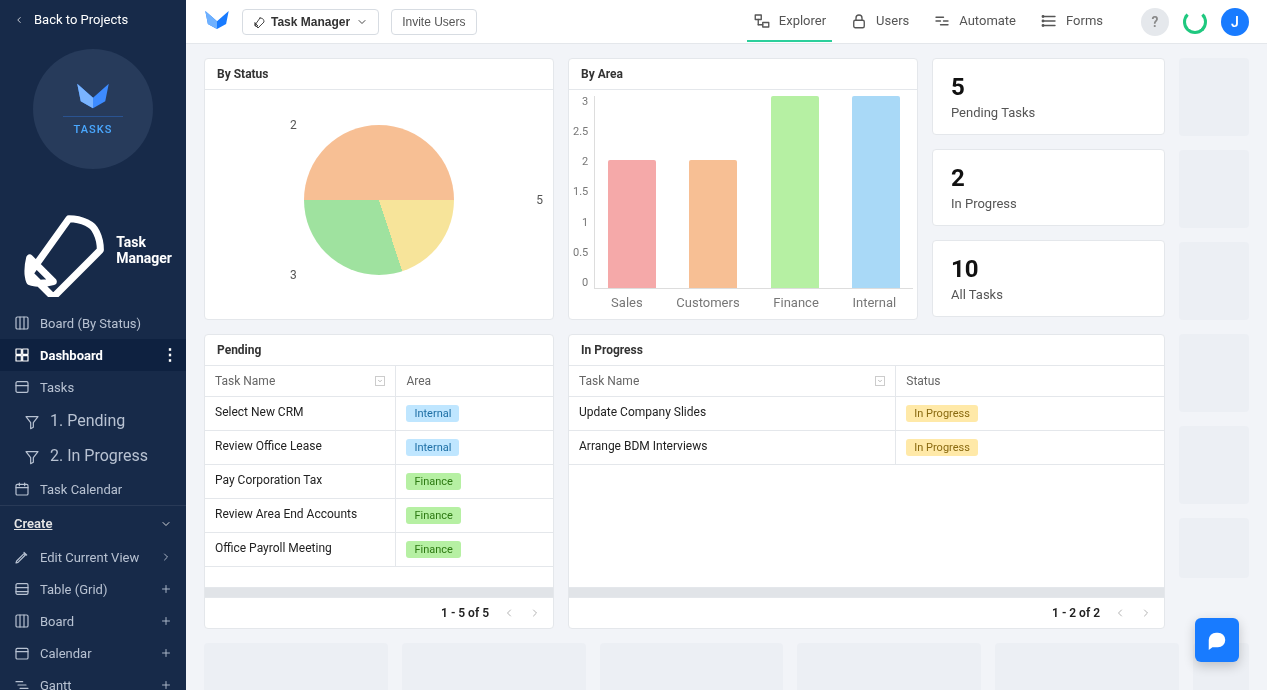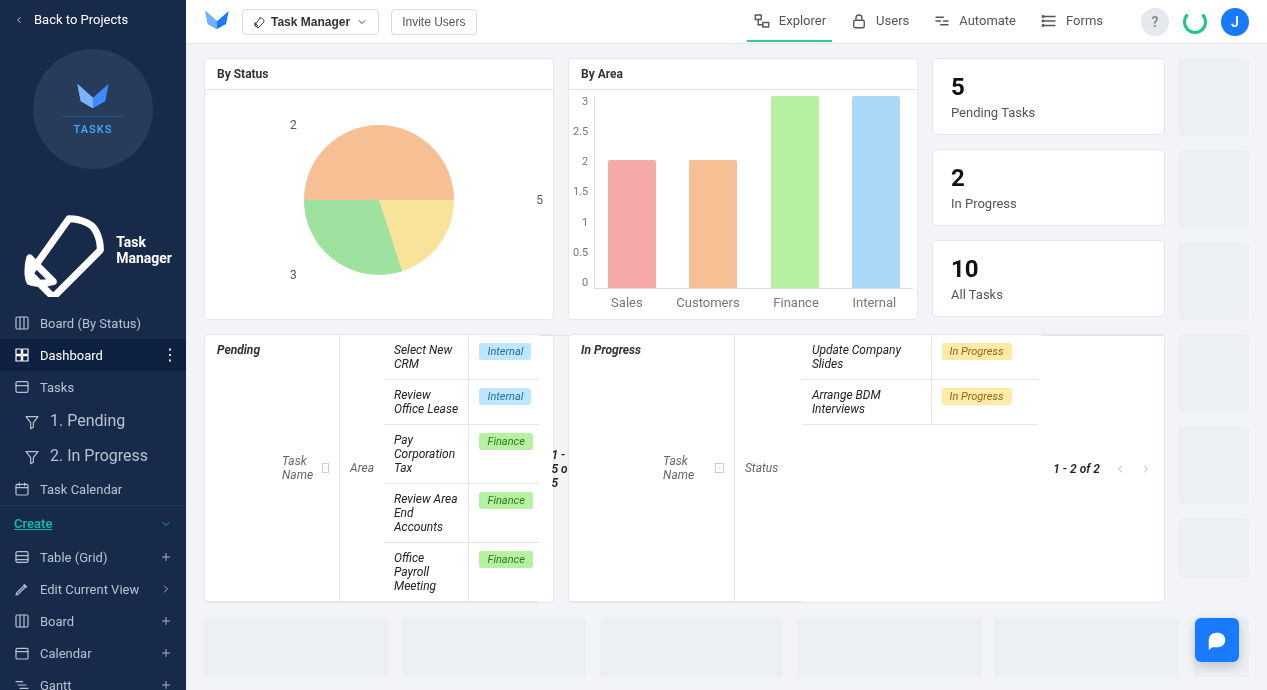--- a/index.html
+++ b/index.html
@@ -37,26 +37,26 @@
   .logo-divider{width:60px;height:1px;background:#3185ff55;}
   .logo-label{color:#4aa8ff;font-size:11px;letter-spacing:1px;font-weight:500;}
   .side-title{
     display:flex;align-items:center;gap:8px;padding:10px 14px;color:#fff;font-weight:700;font-size:14px;
   }
   .side-item{
     display:flex;align-items:flex-end;gap:10px;padding:8px 14px;color:var(--sidebar-fg);
     font-size:13px;cursor:pointer;position:relative;
   }
   .side-item.sub{padding-left:24px;font-size:16px;}
-  .side-item.active{background:var(--sidebar-active);color:#fff;font-weight:400;}
+  .side-item.active{background:var(--sidebar-active);color:#fff;font-weight:700;}
   .side-item svg{width:16px;height:16px;flex:0 0 16px;}
   .side-item .more{position:absolute;right:8px;top:50%;transform:translateY(-50%);color:#fff;font-size:16px;line-height:0;}
   .side-flex{flex:1;}
   .create-header{
-    display:flex;align-items:center;justify-content:space-between;padding:10px 14px;color:#14b8a6;font-weight:600;
+    display:flex;align-items:center;justify-content:space-between;padding:10px 14px;color:#e5e5e5;font-weight:600;
     border-top:1px solid rgba(255,255,255,0.08);cursor:pointer;text-decoration:underline;
   }
   .create-header svg{width:12px;height:12px;}
   .create-row{
     display:flex;align-items:center;gap:10px;padding:8px 14px;color:var(--sidebar-fg);cursor:pointer;
   }
   .create-row svg.lead{width:16px;height:16px;flex:0 0 16px;}
   .create-row svg.trail{width:12px;height:12px;margin-left:auto;}
   
   .main{flex:1;display:flex;flex-direction:column;min-width:0;}
@@ -114,21 +114,21 @@
   
   .bar-wrap{display:flex;height:220px;padding:6px 4px 0 4px;}
   .bar-y{display:flex;flex-direction:column;justify-content:space-between;align-items:flex-end;padding-right:6px;padding-bottom:22px;}
   .bar-y span{font-size:11px;color:#777;line-height:1;}
   .bar-plot{flex:1;display:flex;flex-direction:column;}
   .bar-area{flex:1;display:flex;align-items:flex-end;gap:8px;justify-content:space-around;border-bottom:1px solid #ddd;border-left:1px solid #ddd;}
   .bar{width:48px;border-top-left-radius:2px;border-top-right-radius:2px;}
   .bar-x{display:flex;justify-content:space-around;padding-top:6px;}
   .bar-x span{font-size:13px;color:#777;}
   
-  .table-card{grid-column:span 2;display:flex;font-style:italic;}
+  .table-card{grid-column:span 2;display:flex;flex-direction:column;}
   .tab-head{display:flex;border-bottom:1px solid var(--card-border);}
   .tab-head .cell{padding:8px 10px;font-size:12px;color:#666;display:flex;align-items:center;gap:6px;}
   .tab-head .cell svg{width:10px;height:10px;}
   .tab-head .cell:first-child{flex:1;border-right:1px solid var(--card-border);}
   .tab-head .cell:last-child{width:45%;}
   .tab-row{display:flex;border-bottom:1px solid var(--card-border);}
   .tab-row .cell{padding:8px 10px;font-size:12px;}
   .tab-row .cell:first-child{flex:1;border-right:1px solid var(--card-border);}
   .tab-row .cell:last-child{width:45%;}
   .tag{display:inline-block;padding:2px 8px;border-radius:3px;font-size:11px;}
@@ -232,37 +232,37 @@
   <div class="side-flex"></div>
 
   <div class="create-header">
     <span>Create</span>
     <svg class="icon" viewBox="0 0 24 24">
         <polyline points="6 9 12 15 18 9"></polyline>
       </svg>
   </div>
   <div class="create-row">
     <svg class="icon lead" viewBox="0 0 24 24">
+        <path d="M3 21l3-1 11-11-2-2L4 18l-1 3zM15 5l4 4"></path>
+      </svg>
+    <span>Edit Current View</span>
+    <svg class="icon trail" viewBox="0 0 24 24">
+        <polyline points="9 18 15 12 9 6"></polyline>
+      </svg>
+  </div>
+  <div class="create-row">
+    <svg class="icon lead" viewBox="0 0 24 24">
         <rect x="3" y="4" width="18" height="16" rx="2"></rect>
         <line x1="3" y1="10" x2="21" y2="10"></line>
         <line x1="3" y1="16" x2="21" y2="16"></line>
       </svg>
     <span>Table (Grid)</span>
     <svg class="icon trail" viewBox="0 0 24 24">
         <line x1="12" y1="5" x2="12" y2="19"></line>
         <line x1="5" y1="12" x2="19" y2="12"></line>
-      </svg>
-  </div>
-  <div class="create-row">
-    <svg class="icon lead" viewBox="0 0 24 24">
-        <path d="M3 21l3-1 11-11-2-2L4 18l-1 3zM15 5l4 4"></path>
-      </svg>
-    <span>Edit Current View</span>
-    <svg class="icon trail" viewBox="0 0 24 24">
-        <polyline points="9 18 15 12 9 6"></polyline>
       </svg>
   </div>
   <div class="create-row">
     <svg class="icon lead" viewBox="0 0 24 24">
         <rect x="3" y="3" width="18" height="18" rx="2"></rect>
         <line x1="9" y1="3" x2="9" y2="21"></line>
         <line x1="15" y1="3" x2="15" y2="21"></line>
       </svg>
     <span>Board</span>
     <svg class="icon trail" viewBox="0 0 24 24">

